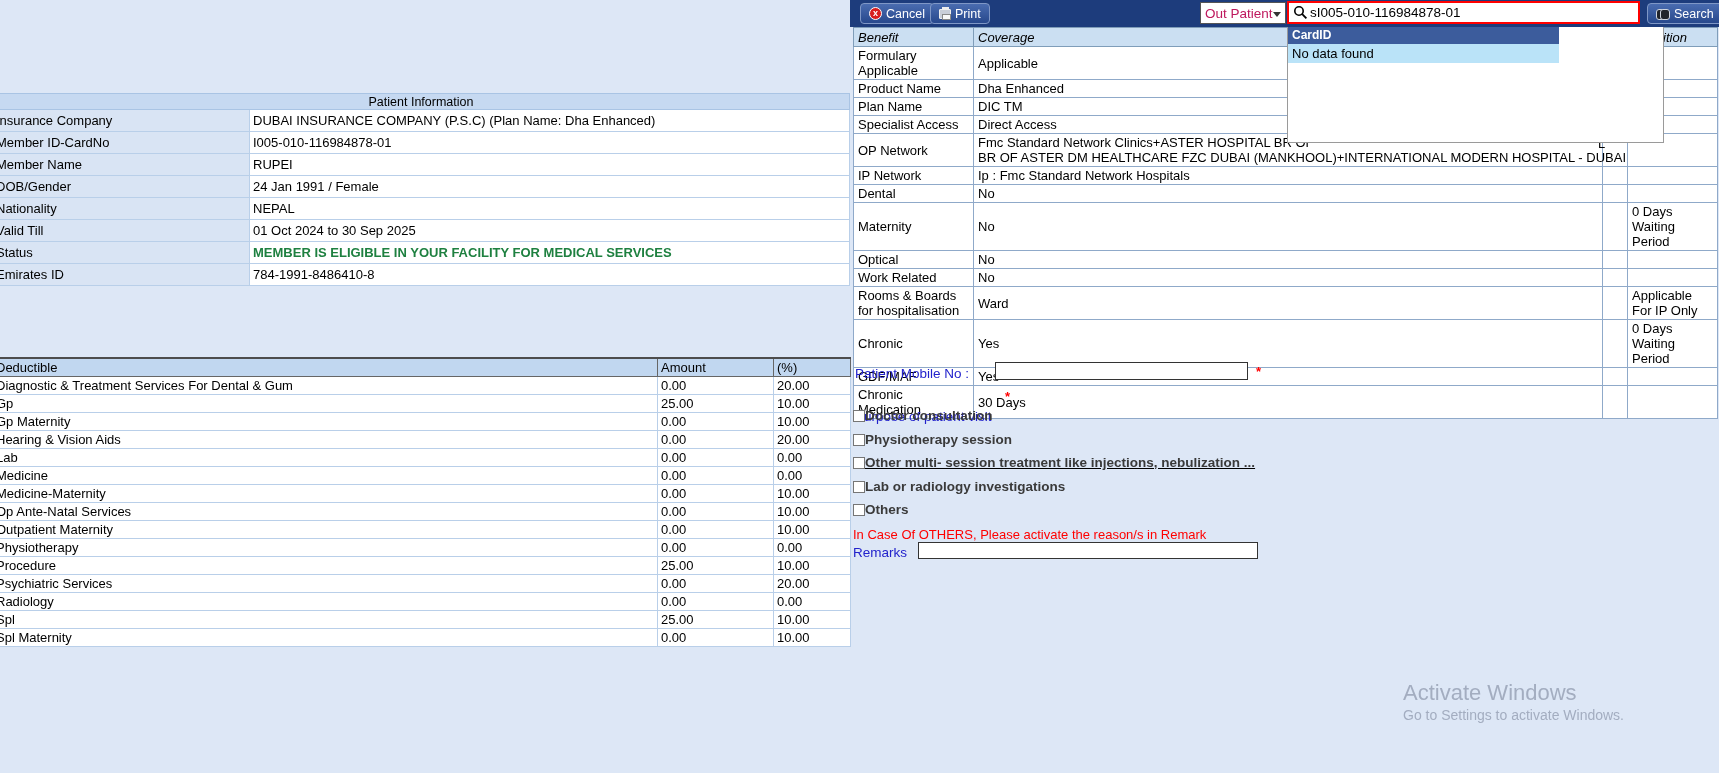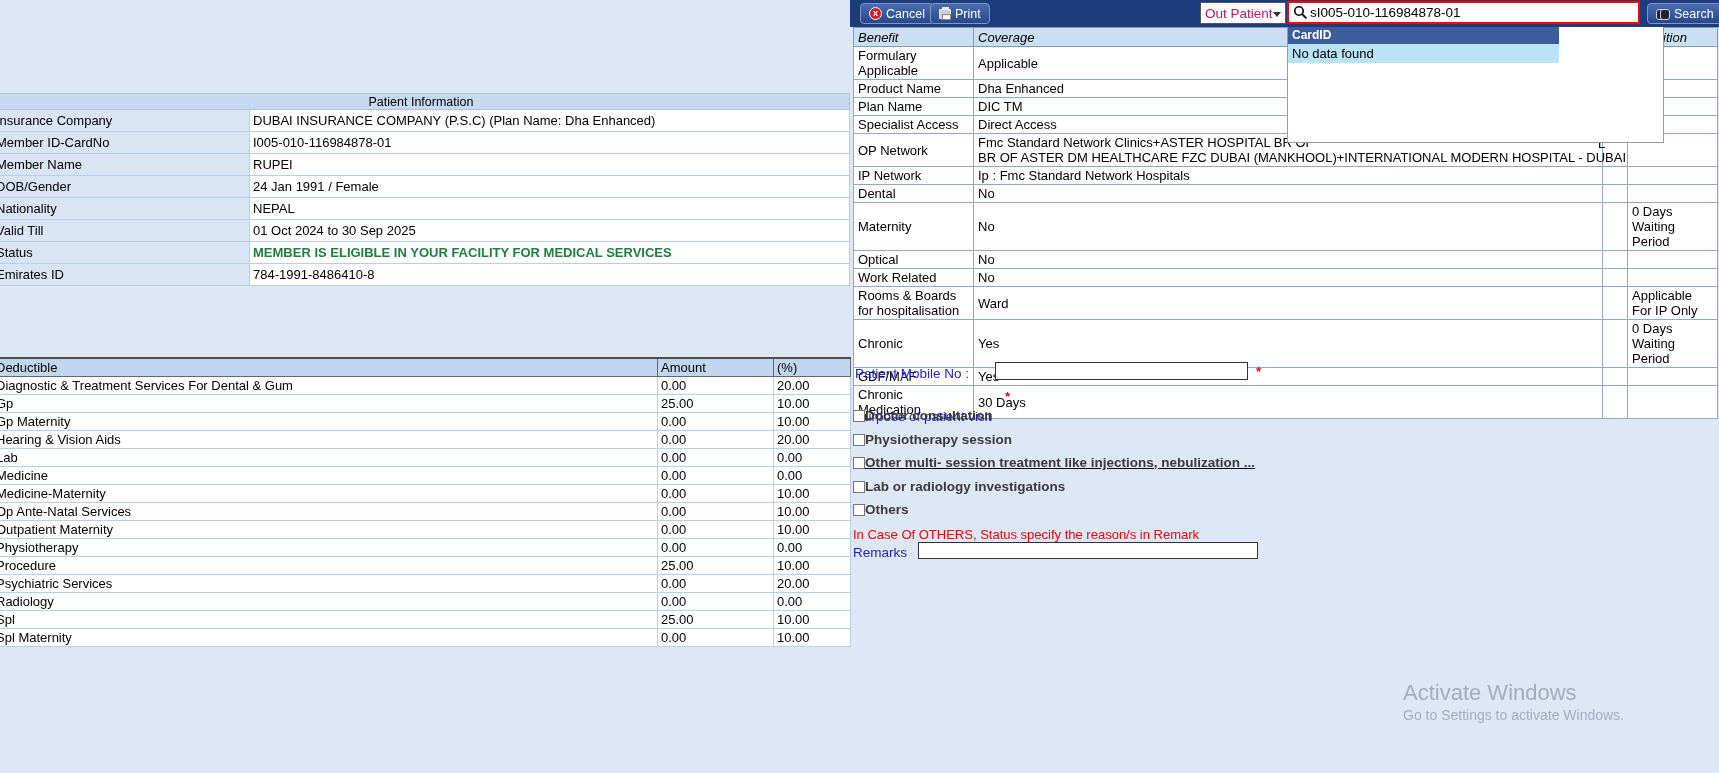--- a/index.html
+++ b/index.html
@@ -380,18 +380,18 @@
     <div class="chk-row" style="top: 479px;">
       <span class="chk-box"></span>
       <span class="chk-lbl">Lab or radiology investigations</span>
     </div>
     <div class="chk-row" style="top: 502px;">
       <span class="chk-box"></span>
       <span class="chk-lbl">Others</span>
     </div>
   </div>
 
-<div class="red-note">In Case Of OTHERS, Status specify the reason/s in Remark</div>
+<div class="red-note">In Case Of OTHERS, Please activate the reason/s in Remark</div>
 <div class="flabel" style="left:853px; top:545px;">Remarks</div>
 <input class="finput" style="left: 918px; top: 542px; width: 340px; height: 17px;" value="">
 
 <div class="wm1">Activate Windows</div>
 <div class="wm2">Go to Settings to activate Windows.</div>
 
 </body></html>

